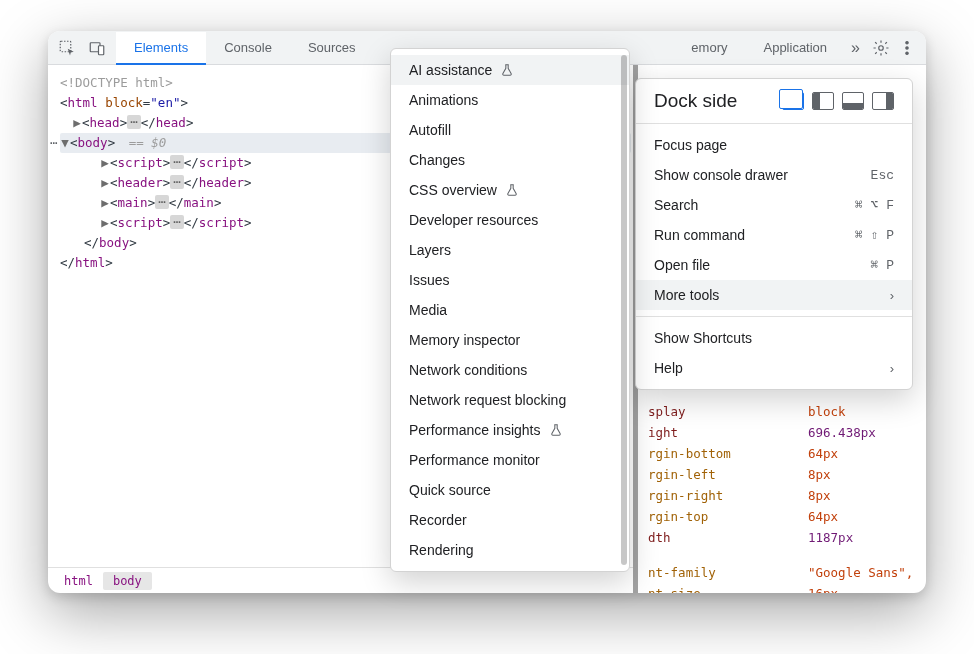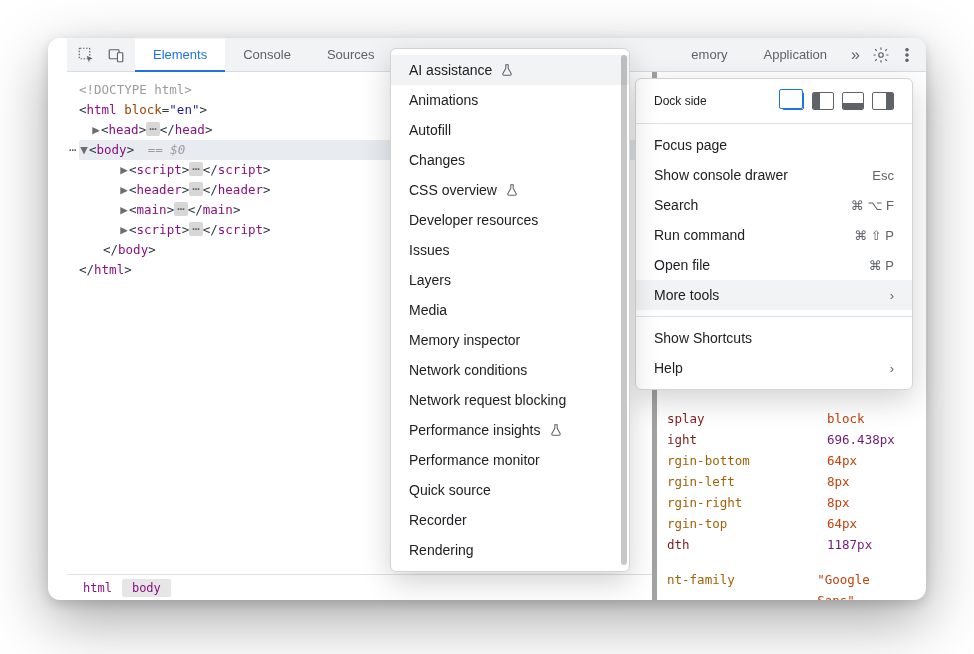--- a/index.html
+++ b/index.html
@@ -9,30 +9,29 @@
     color: #202124;
     background: #fff;
     width: 974px;
     height: 654px;
     overflow: hidden;
     position: relative;
   }
   .window {
     position: absolute;
     left: 48px;
-    top: 38px;
+    top: 31px;
     width: 878px;
     height: 562px;
     background: #fff;
     border-radius: 12px;
     box-shadow: 0 20px 60px rgba(0,0,0,0.35), 0 4px 12px rgba(0,0,0,0.15);
     overflow: hidden;
     display: flex;
     flex-direction: column;
-    padding-left: 19px;
   }
   
   .tabstrip {
     display: flex;
     align-items: center;
     height: 34px;
     background: #f1f3f4;
     border-bottom: 1px solid #d9dbde;
     font-size: 13px;
     color: #5f6368;
@@ -169,35 +168,35 @@
   .menu .item {
     height: 30px;
     display: flex;
     align-items: center;
     padding: 0 18px;
     white-space: nowrap;
     cursor: default;
   }
   .menu .item.highlight { background: #f1f3f4; }
   .menu .sep { height: 1px; background: #e0e0e0; margin: 6px 0; }
-  .menu .item .kb { margin-left: auto; padding-left: 30px; color: #5f6368; font-size: 13px; }
+  .menu .item .kb { margin-left: auto; padding-left: 30px; color: #5f6368; font-size: 13px; font-family: Liberation Mono, monospace; }
   .menu .item .arrow { margin-left: auto; color: #5f6368; font-size: 13px; }
   .flask {
     display: inline-block;
     margin-left: 8px;
     width: 14px; height: 14px;
     vertical-align: -2px;
   }
   .dock-row {
     display: flex;
     align-items: center;
     padding: 0 18px;
     height: 32px;
   }
-  .dock-row .label { font-size: 12px; }
+  .dock-row .label { font-size: 19px; }
   .dock-icons { margin-left: auto; display: flex; gap: 8px; }
   .dock-icon {
     width: 22px; height: 18px;
     border: 1.5px solid #5f6368;
     border-radius: 2px;
     position: relative;
   }
   .dock-icon.popout { border-color: #1a73e8; }
   .dock-icon.popout::after {
     content:""; position:absolute; left:-4px; top:-4px;
@@ -393,24 +392,24 @@
   <div class="item">
       <span>CSS overview</span>
       <span class="flask"><svg viewBox="0 0 24 24" width="14" height="14" fill="none" stroke="#5f6368" stroke-width="1.8">
           <path d="M9 3h6M10 3v6l-5 9a2 2 0 0 0 1.8 3h10.4a2 2 0 0 0 1.8-3l-5-9V3"></path>
         </svg></span>
     </div>
   <div class="item">
       <span>Developer resources</span>
     </div>
   <div class="item">
+      <span>Layers</span>
+    </div>
+  <div class="item">
       <span>Issues</span>
-    </div>
-  <div class="item">
-      <span>Layers</span>
     </div>
   <div class="item">
       <span>Media</span>
     </div>
   <div class="item">
       <span>Memory inspector</span>
     </div>
   <div class="item">
       <span>Network conditions</span>
     </div>

